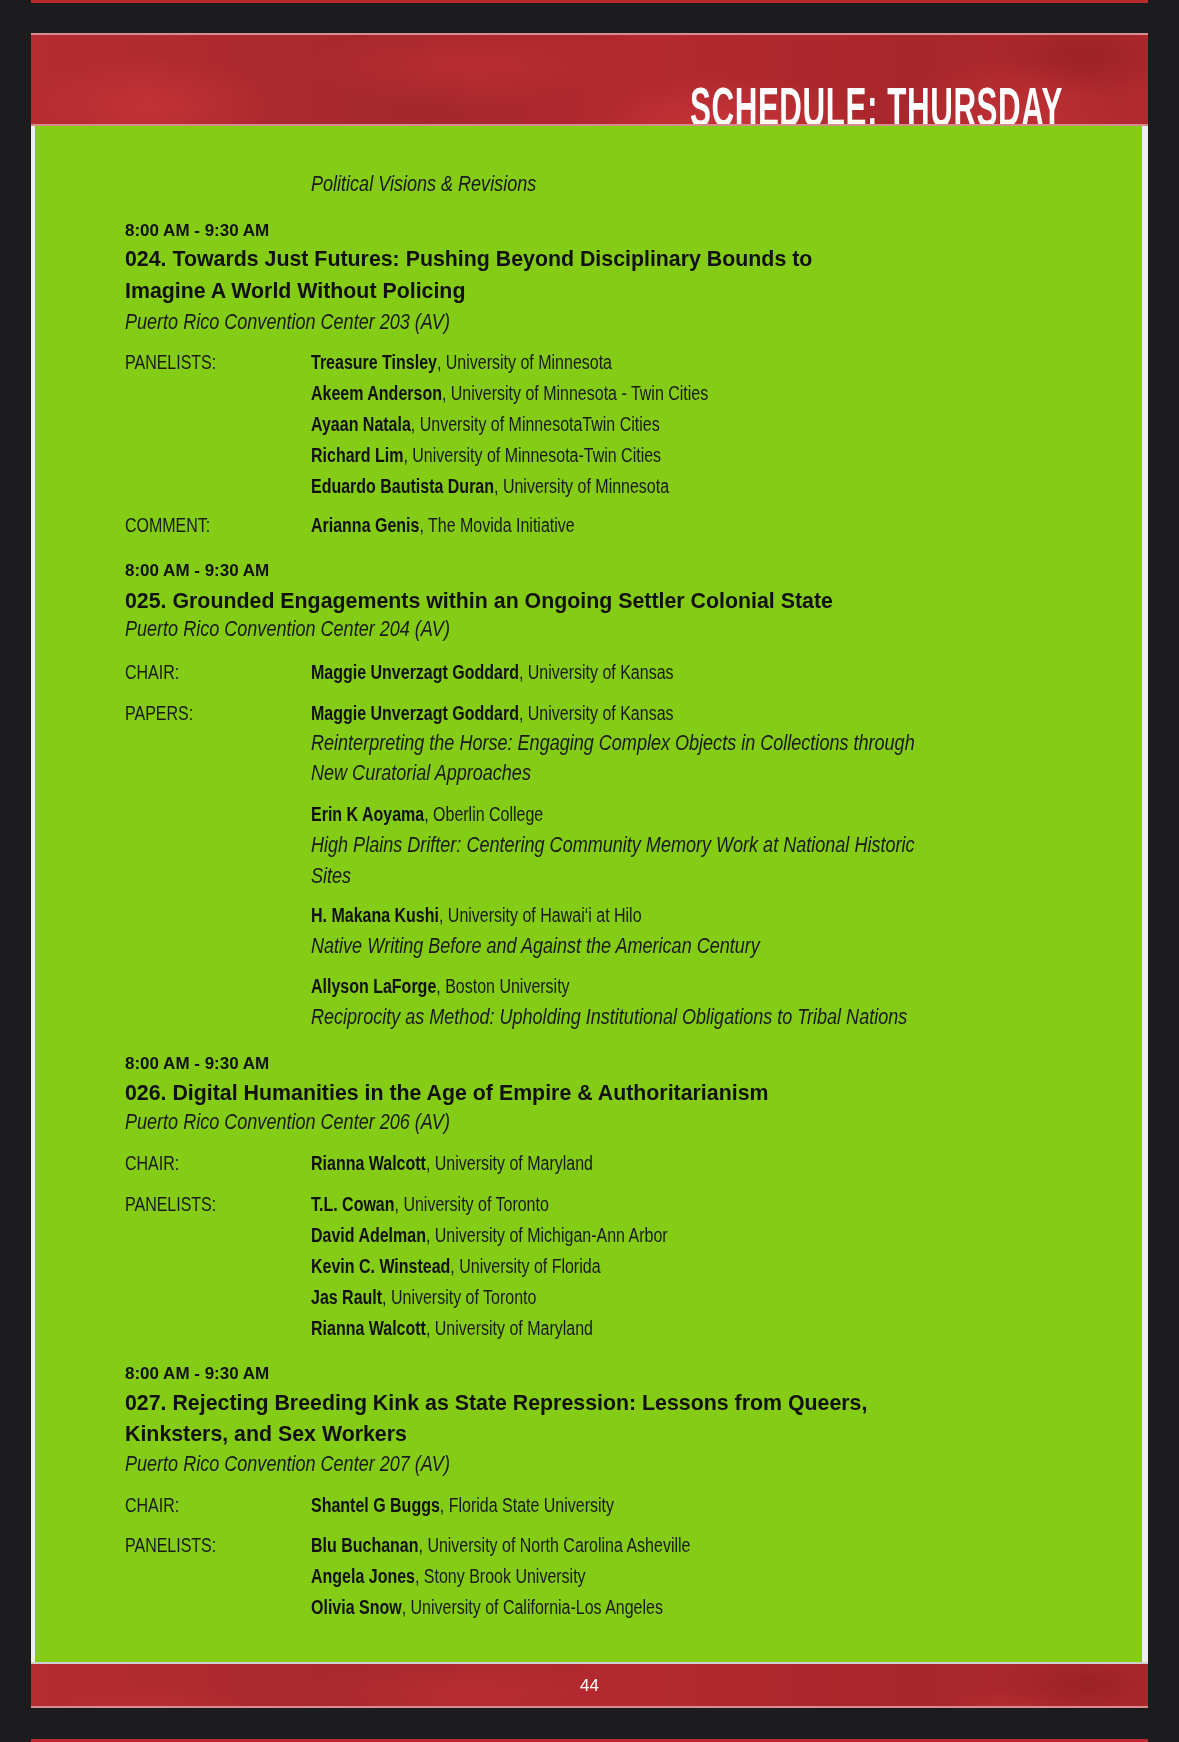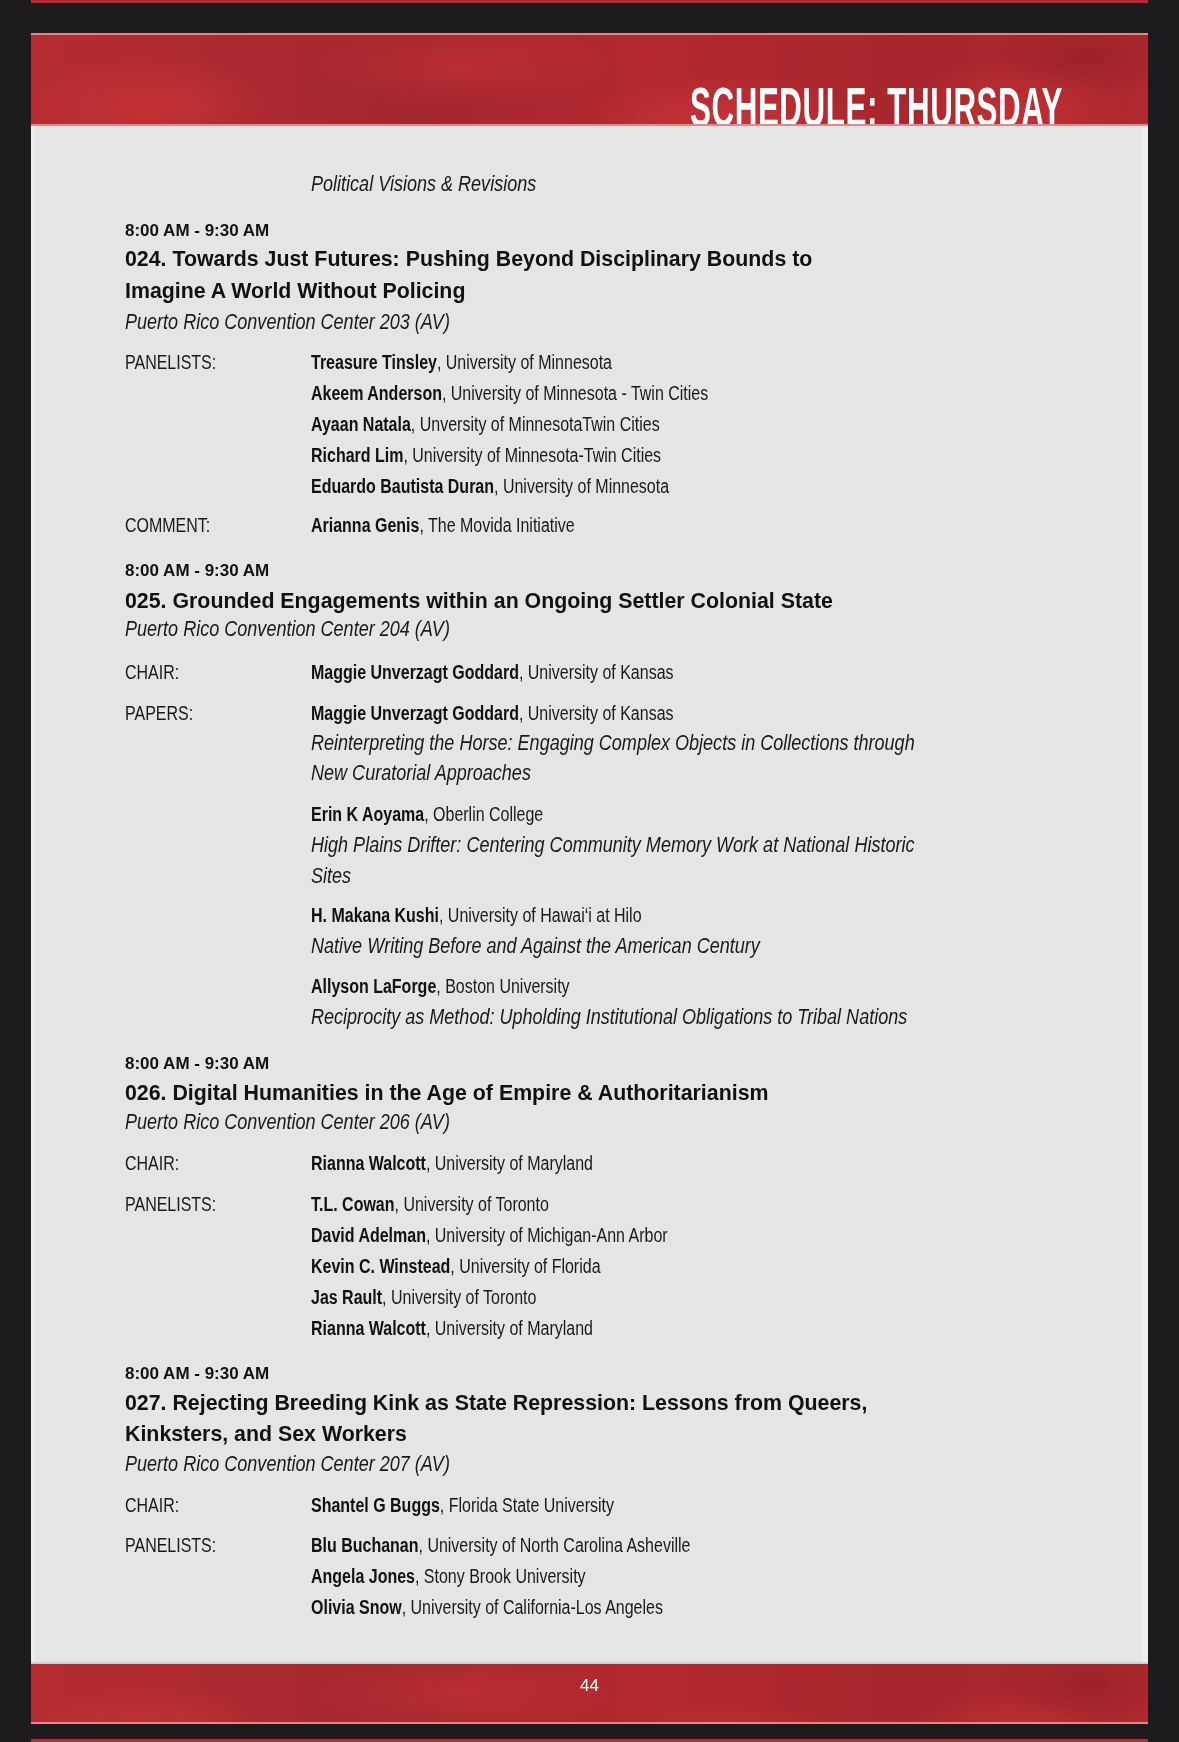--- a/index.html
+++ b/index.html
@@ -1,31 +1,31 @@
 <!DOCTYPE html>
 <html><head>
 <meta charset="utf-8">
 <style>
   html,body{margin:0;padding:0;}
   body{width:1179px;height:1742px;background:#1c1c1e;position:relative;overflow:hidden;font-family:"Liberation Sans",sans-serif;color:#111;}
   .topline{position:absolute;left:31px;top:0;width:1117px;height:3px;background:#b9292f;}
   .bottomline{position:absolute;left:31px;top:1739px;width:1117px;height:3px;background:#b9292f;}
-  .page{position:absolute;left:31px;top:33px;width:1117px;height:1675px;background:#e5e5e5;}
+  .page{position:absolute;left:31px;top:33px;width:1117px;height:1675px;background:#84cc16;}
   .page::before{content:"";position:absolute;left:0;top:93px;width:4px;height:1536px;background:#ededed;}
   .page::after{content:"";position:absolute;right:0;top:93px;width:6px;height:1536px;background:#ededed;}
   .band{position:absolute;left:0;width:1117px;overflow:hidden;
     background:
       radial-gradient(ellipse 180px 70px at 120px 70px, rgba(210,55,58,.55), transparent 70%),
       radial-gradient(ellipse 220px 60px at 430px 30px, rgba(205,50,54,.5), transparent 70%),
       radial-gradient(ellipse 200px 70px at 700px 90px, rgba(215,60,62,.6), transparent 70%),
       radial-gradient(ellipse 160px 80px at 980px 80px, rgba(210,55,58,.55), transparent 70%),
       radial-gradient(ellipse 140px 60px at 1060px 20px, rgba(120,20,25,.35), transparent 70%),
       linear-gradient(90deg,#b52c31 0%,#a3282d 35%,#b3292f 55%,#a7272c 80%,#b02a2f 100%);}
   .header{top:0;height:93px;border-top:2px solid #d98c8e;box-sizing:border-box;border-bottom:2px solid #d98c8e;}
-  .footer{top:1629px;height:62px;border-top:2px solid #d0d0d0;border-bottom:2px solid #d98c8e;box-sizing:border-box;}
+  .footer{top:1629px;height:46px;border-top:2px solid #d0d0d0;border-bottom:2px solid #d98c8e;box-sizing:border-box;}
   .hdr-title{position:absolute;left:659px;top:44px;font-family:"Liberation Sans",sans-serif;font-weight:bold;font-size:56px;line-height:56px;color:#fff;transform:scaleX(0.56);transform-origin:left top;white-space:nowrap;letter-spacing:1px;}
   .pgnum{position:absolute;left:0;width:1117px;top:12px;text-align:center;color:#fff;font-size:17px;font-family:"Liberation Sans",sans-serif;}
   .t{position:absolute;white-space:nowrap;transform-origin:left bottom;}
   .cond{transform:scaleX(0.82);}
   .ital{font-style:italic;font-size:22px;color:#1a1a1a;}
   .time{font-weight:bold;font-size:17px;color:#111;}
   .stitle{font-weight:bold;font-size:22px;color:#111;transform:scaleX(0.97);}
   .lbl{font-size:19.5px;color:#1a1a1a;}
   .person{font-size:19.5px;color:#1a1a1a;}
   .person b{font-weight:bold;color:#111;}

